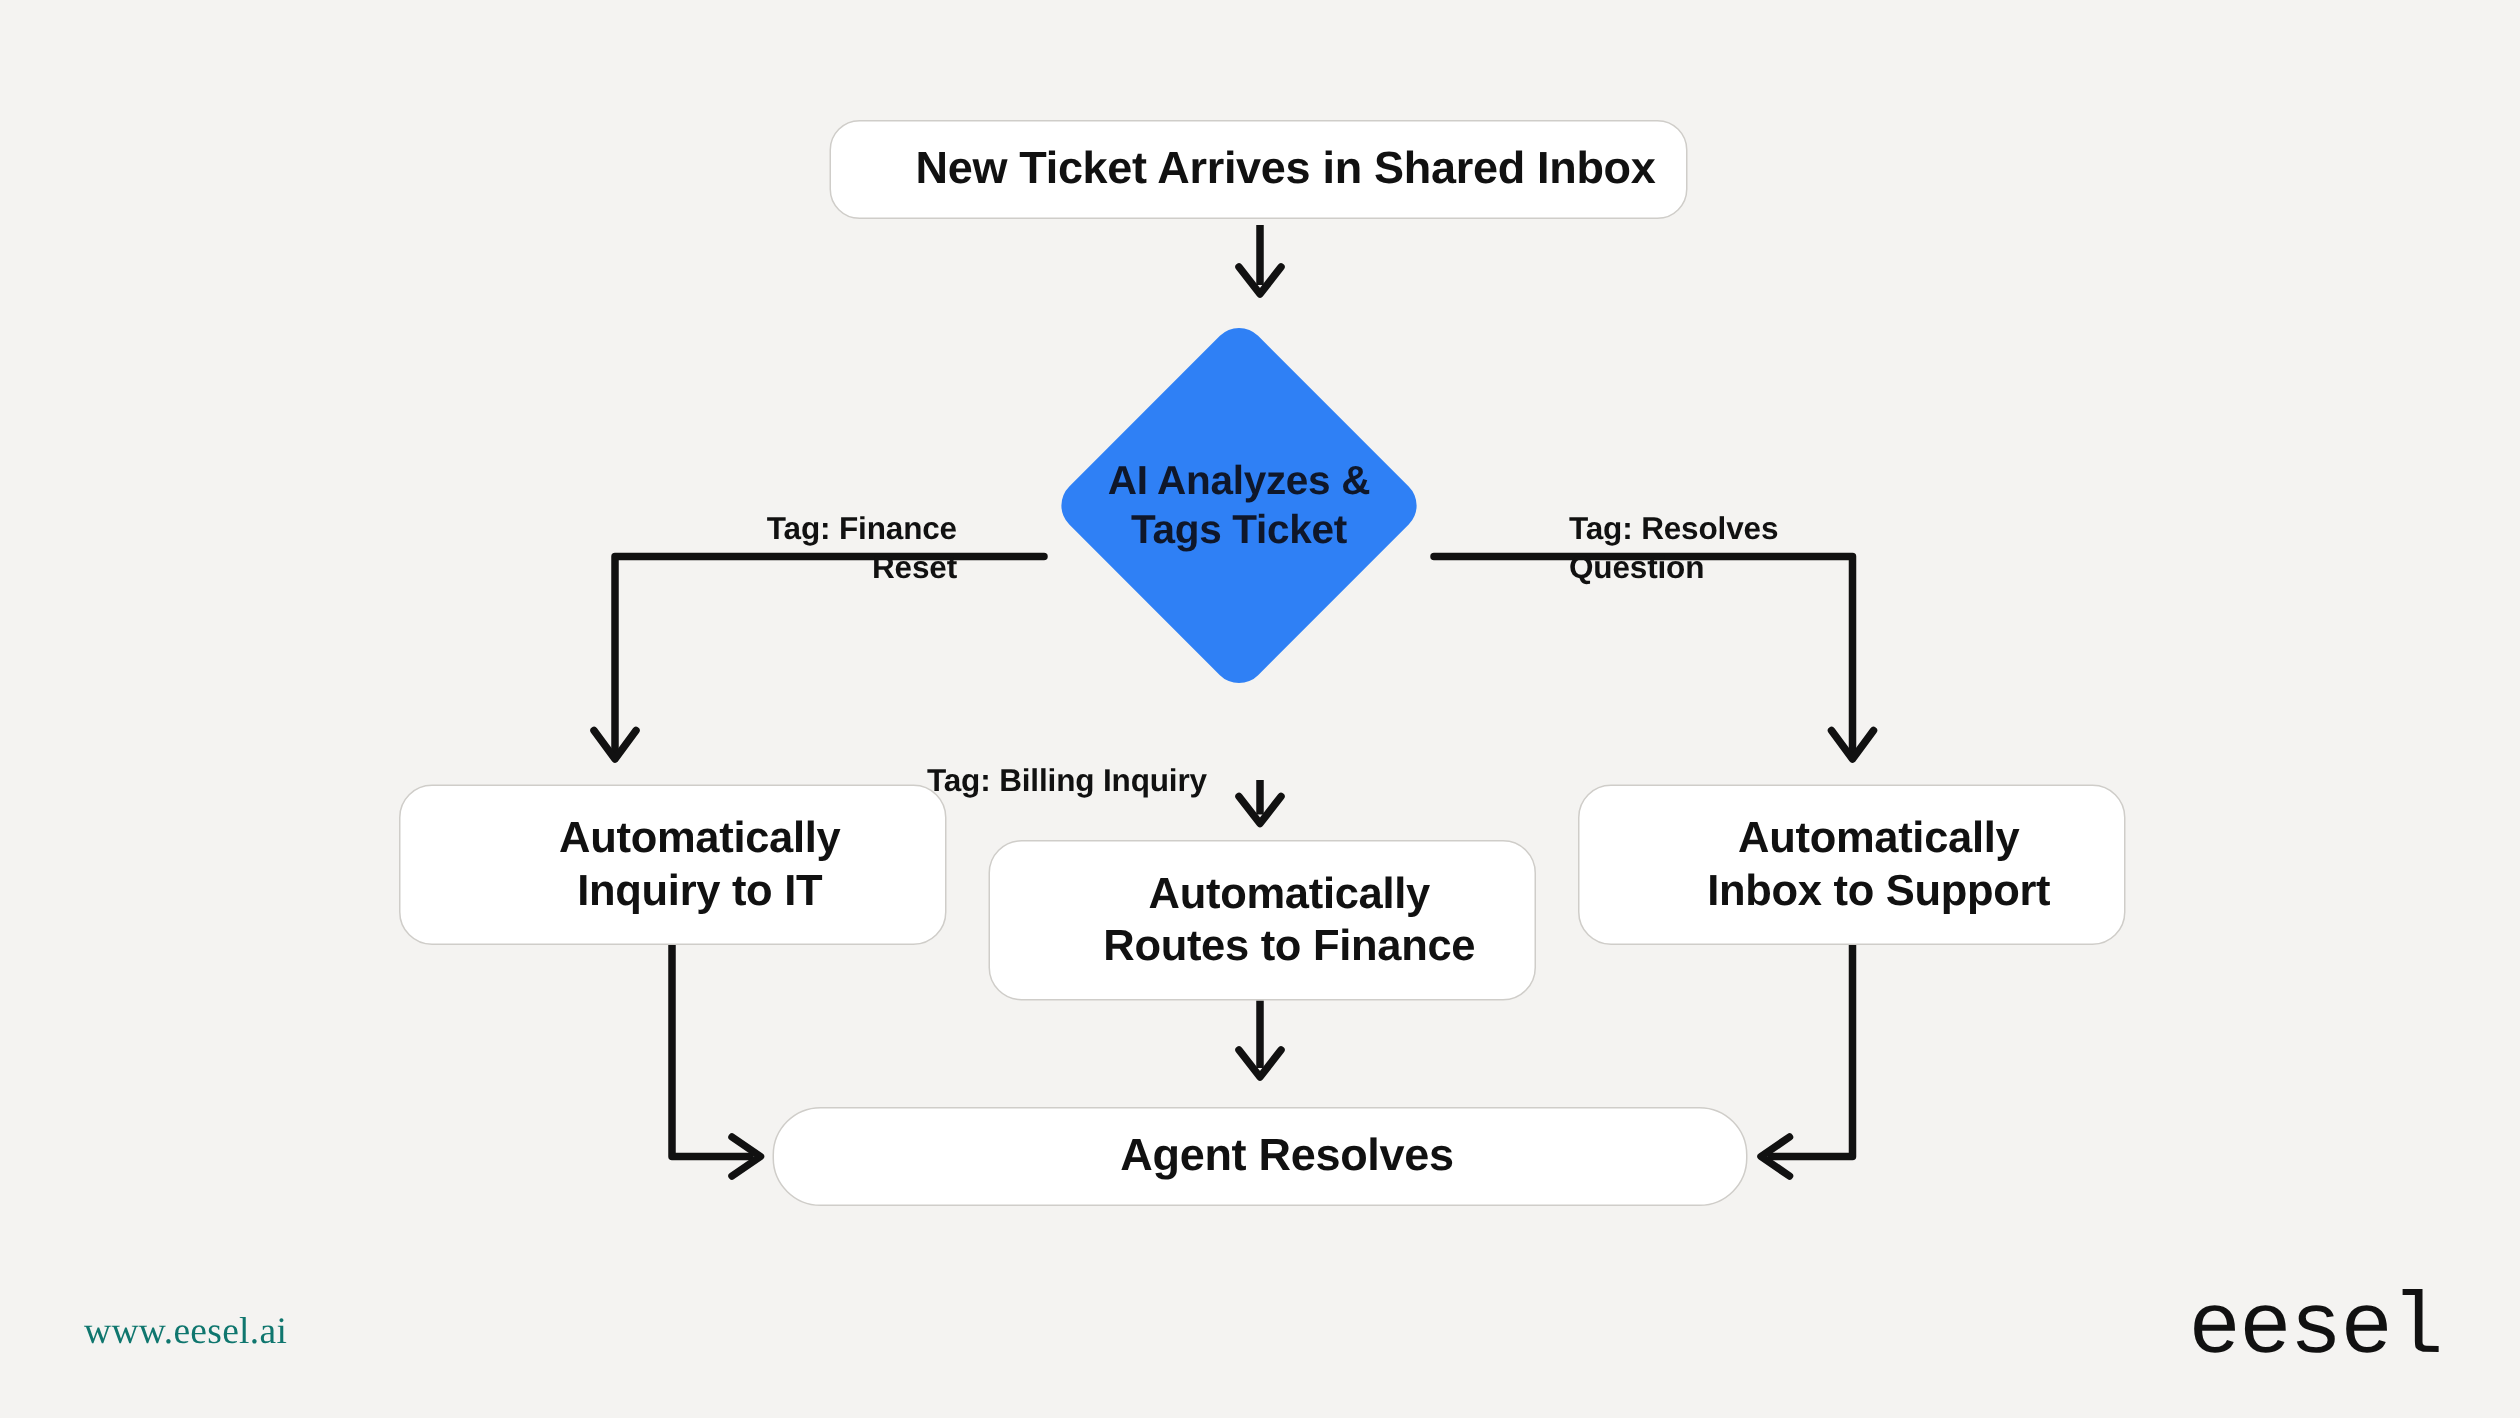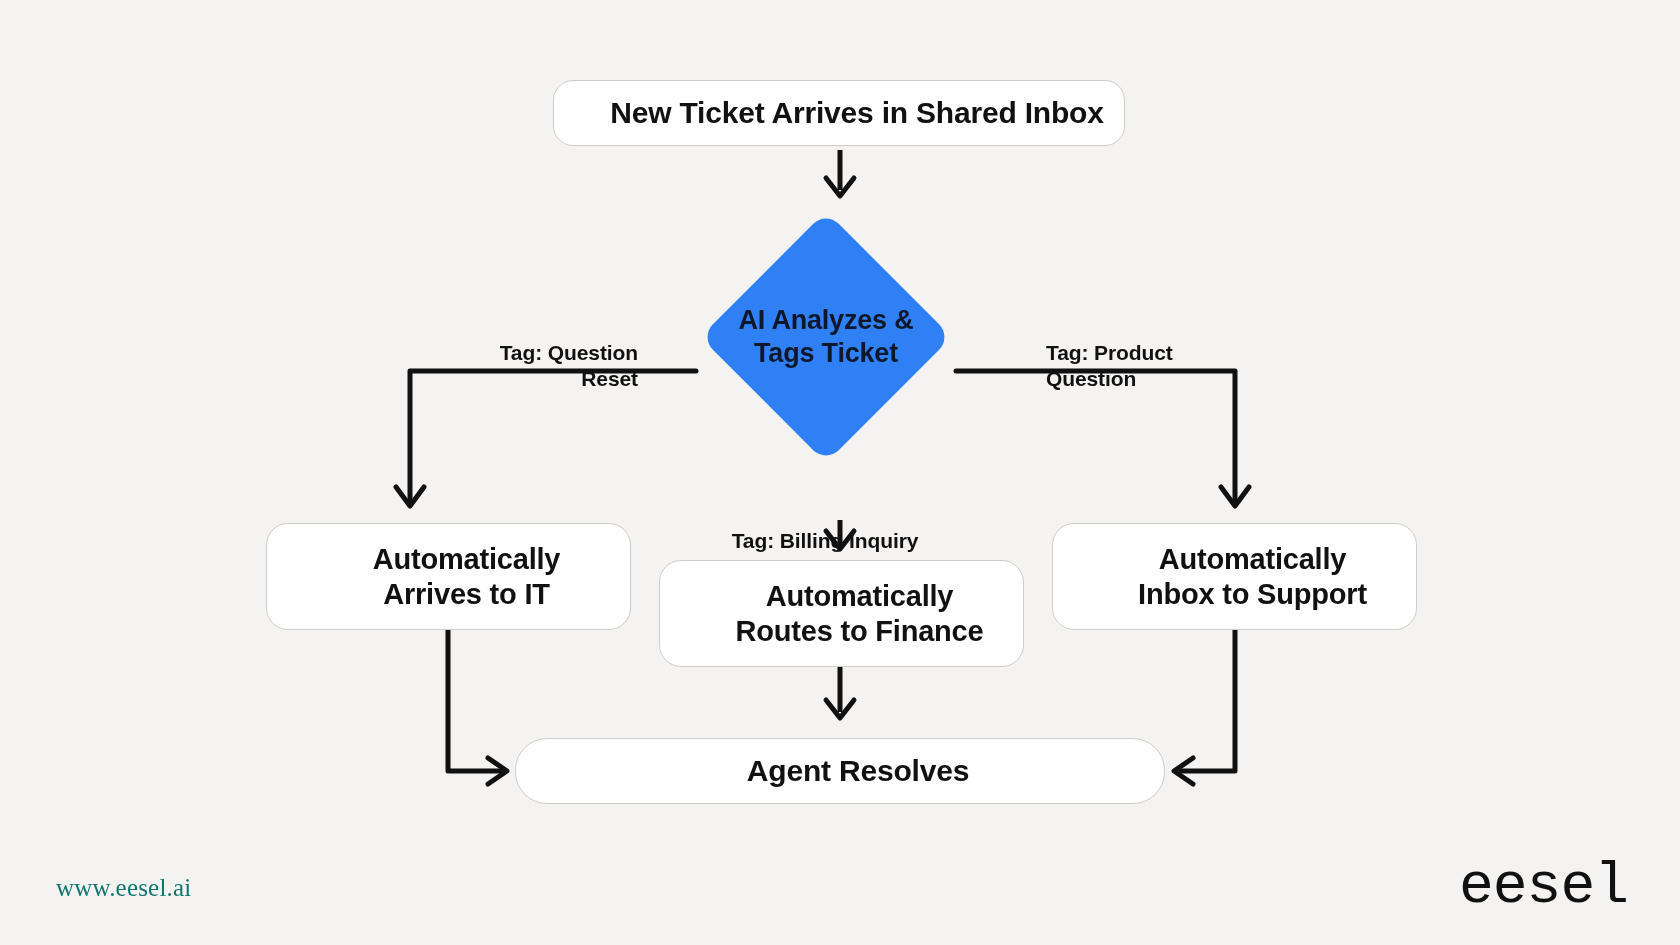--- a/index.html
+++ b/index.html
@@ -130,23 +130,22 @@
     text-align: right;
   }
   #label-product {
     left: 1046px;
     top: 340px;
     width: 230px;
     text-align: left;
   }
   #label-billing {
     left: 618px;
-    top: 528px;
+    top: 508px;
     width: 414px;
-    text-align: center;
   }
 
   
   #footer-url {
     position: absolute;
     left: 56px;
     top: 874px;
     font-family: "Liberation Serif", serif;
     font-size: 25px;
     color: #0f766e;
@@ -223,21 +222,21 @@
       <div>
         <div>AI Analyzes &amp;</div>
         <div>Tags Ticket</div>
       </div>
     </div>
   </div>
 
   <div class="node" id="node-it">
     <div>
       <div>Automatically</div>
-      <div>Arrives to IT</div>
+      <div>Inquiry to IT</div>
     </div>
   </div>
 
   <div class="node" id="node-finance">
     <div>
       <div>Automatically</div>
       <div>Routes to Finance</div>
     </div>
   </div>
 
@@ -246,26 +245,26 @@
       <div>Automatically</div>
       <div>Inbox to Support</div>
     </div>
   </div>
 
   <div class="node" id="node-resolve">
     <span>Agent Resolves</span>
   </div>
 
   <div class="edge-label" id="label-password">
-    <div>Tag: Question</div>
+    <div>Tag: Finance</div>
     <div>Reset</div>
   </div>
 
   <div class="edge-label" id="label-product">
-    <div>Tag: Product</div>
+    <div>Tag: Resolves</div>
     <div>Question</div>
   </div>
 
   <div class="edge-label" id="label-billing">Tag: Billing Inquiry</div>
 
   <div id="footer-url">www.eesel.ai</div>
   <div id="footer-logo">eesel</div>
 
 </div>
 

